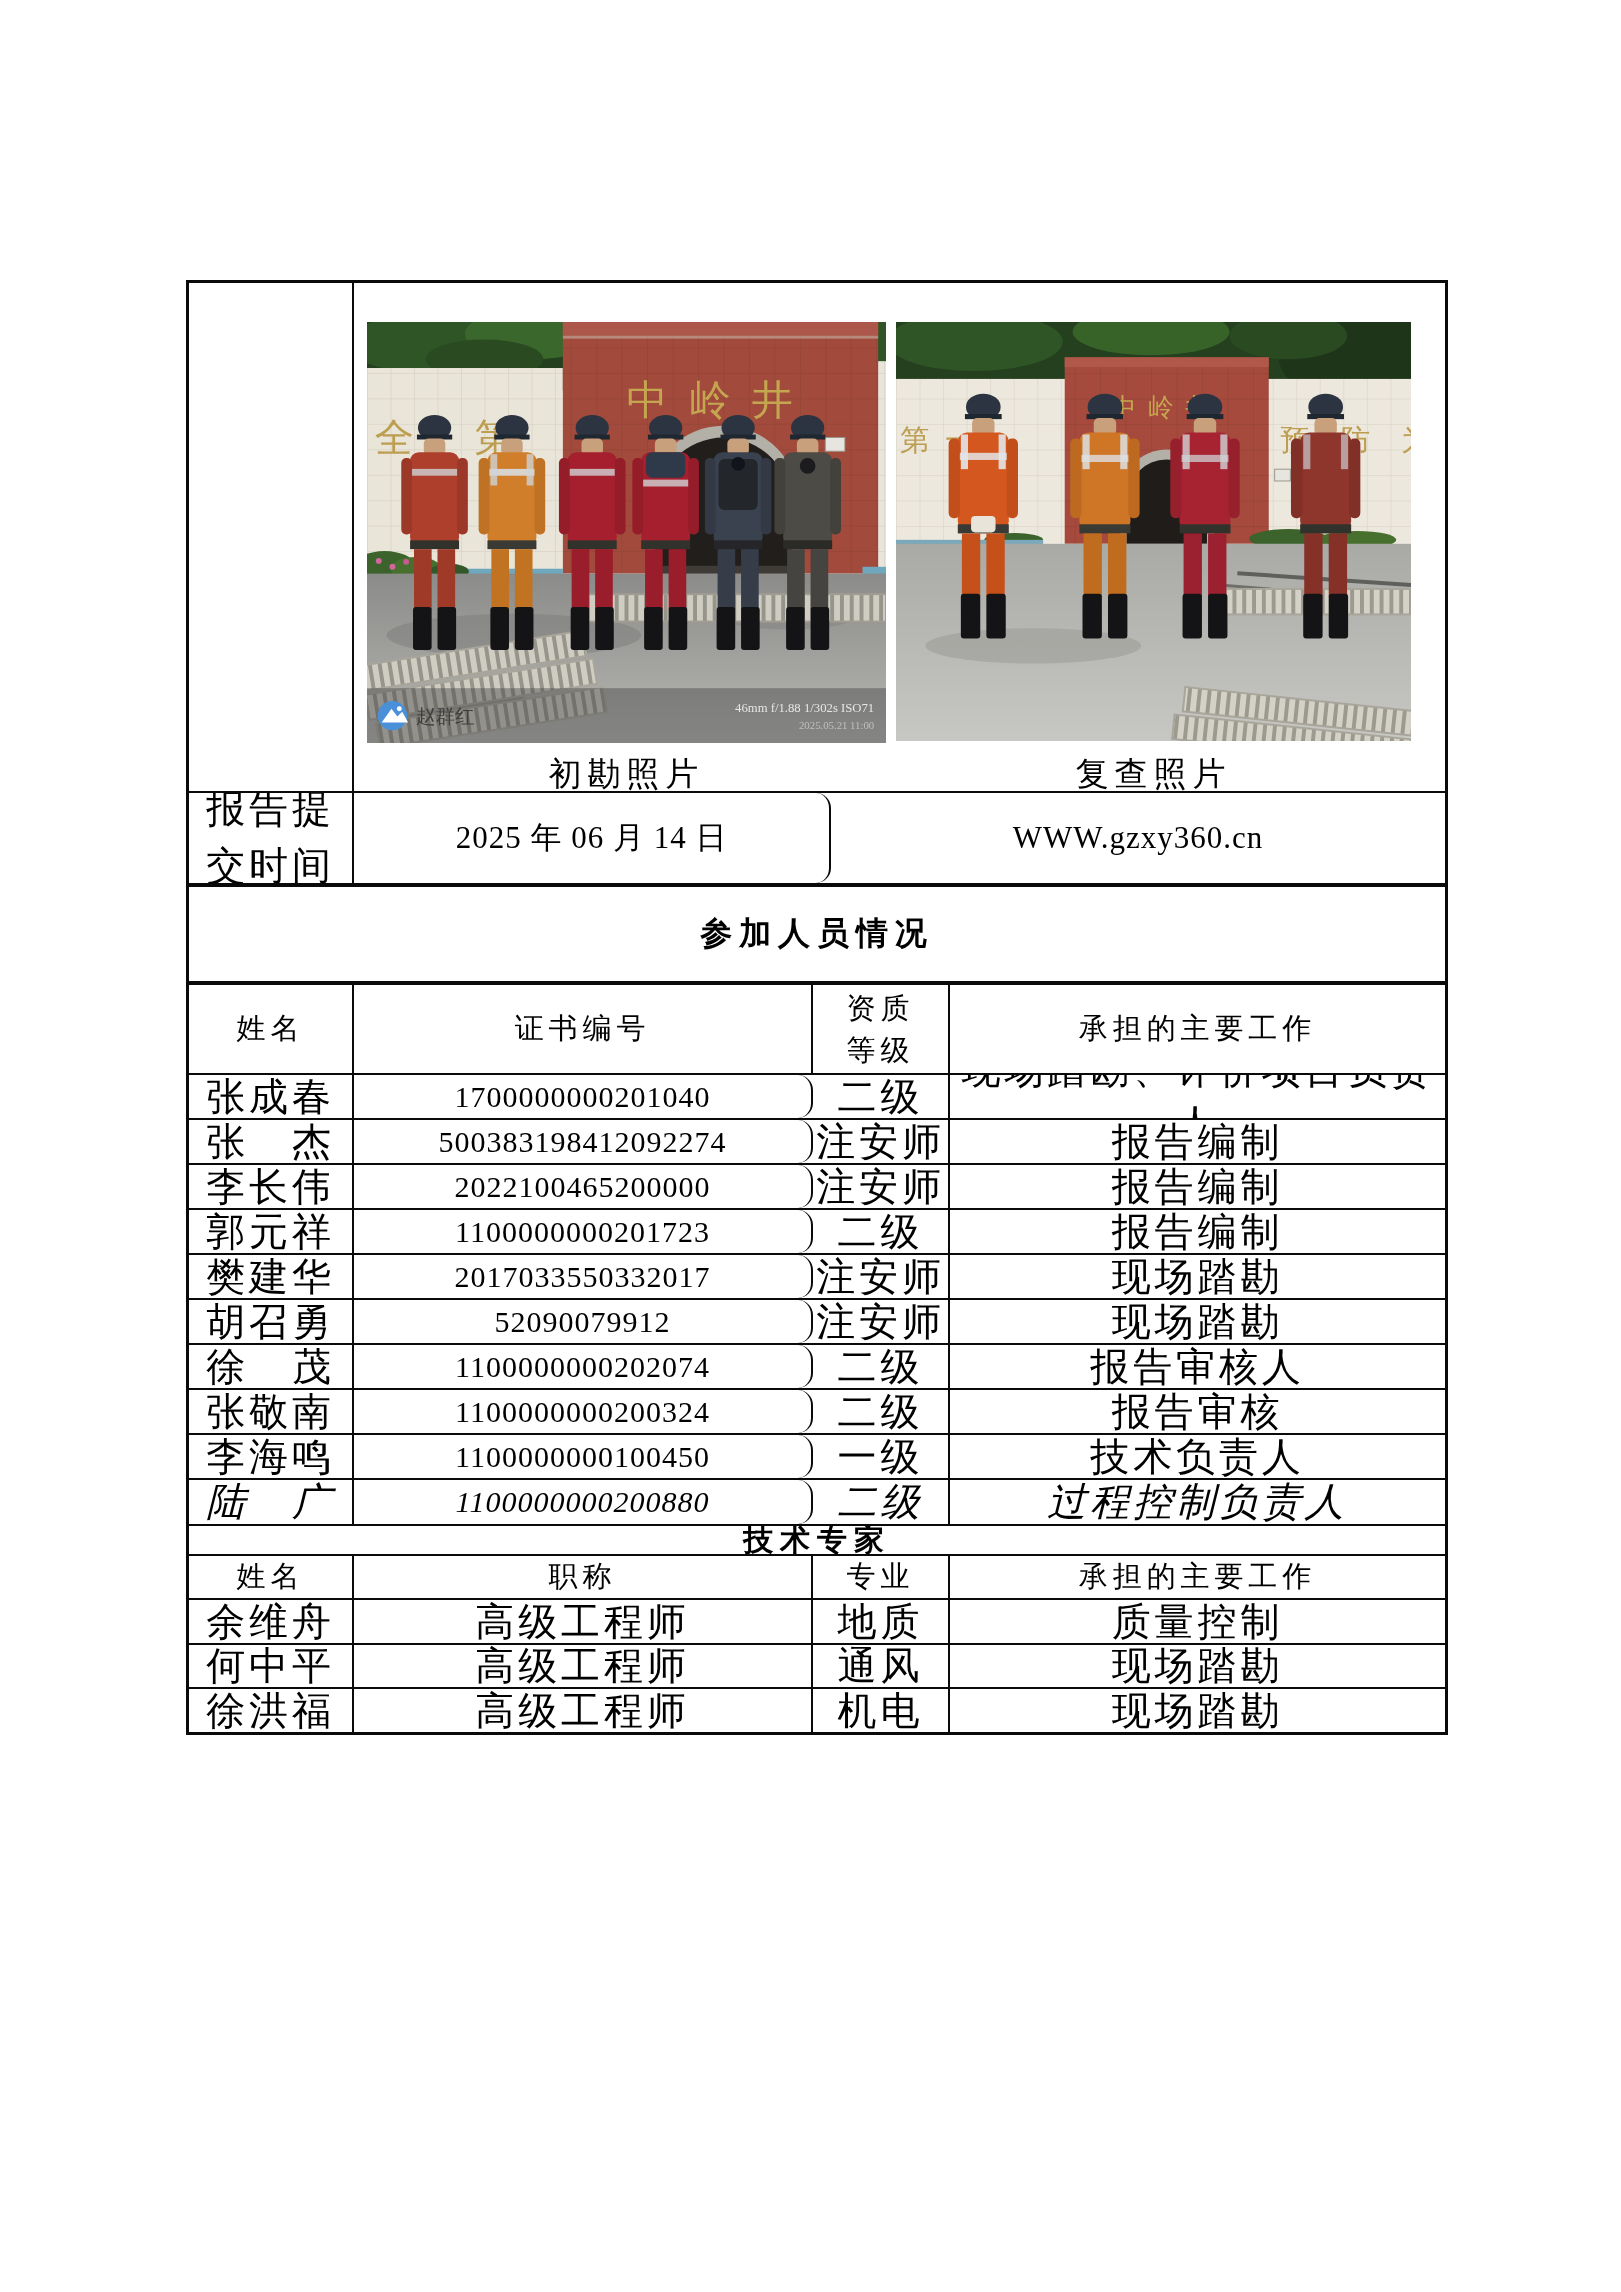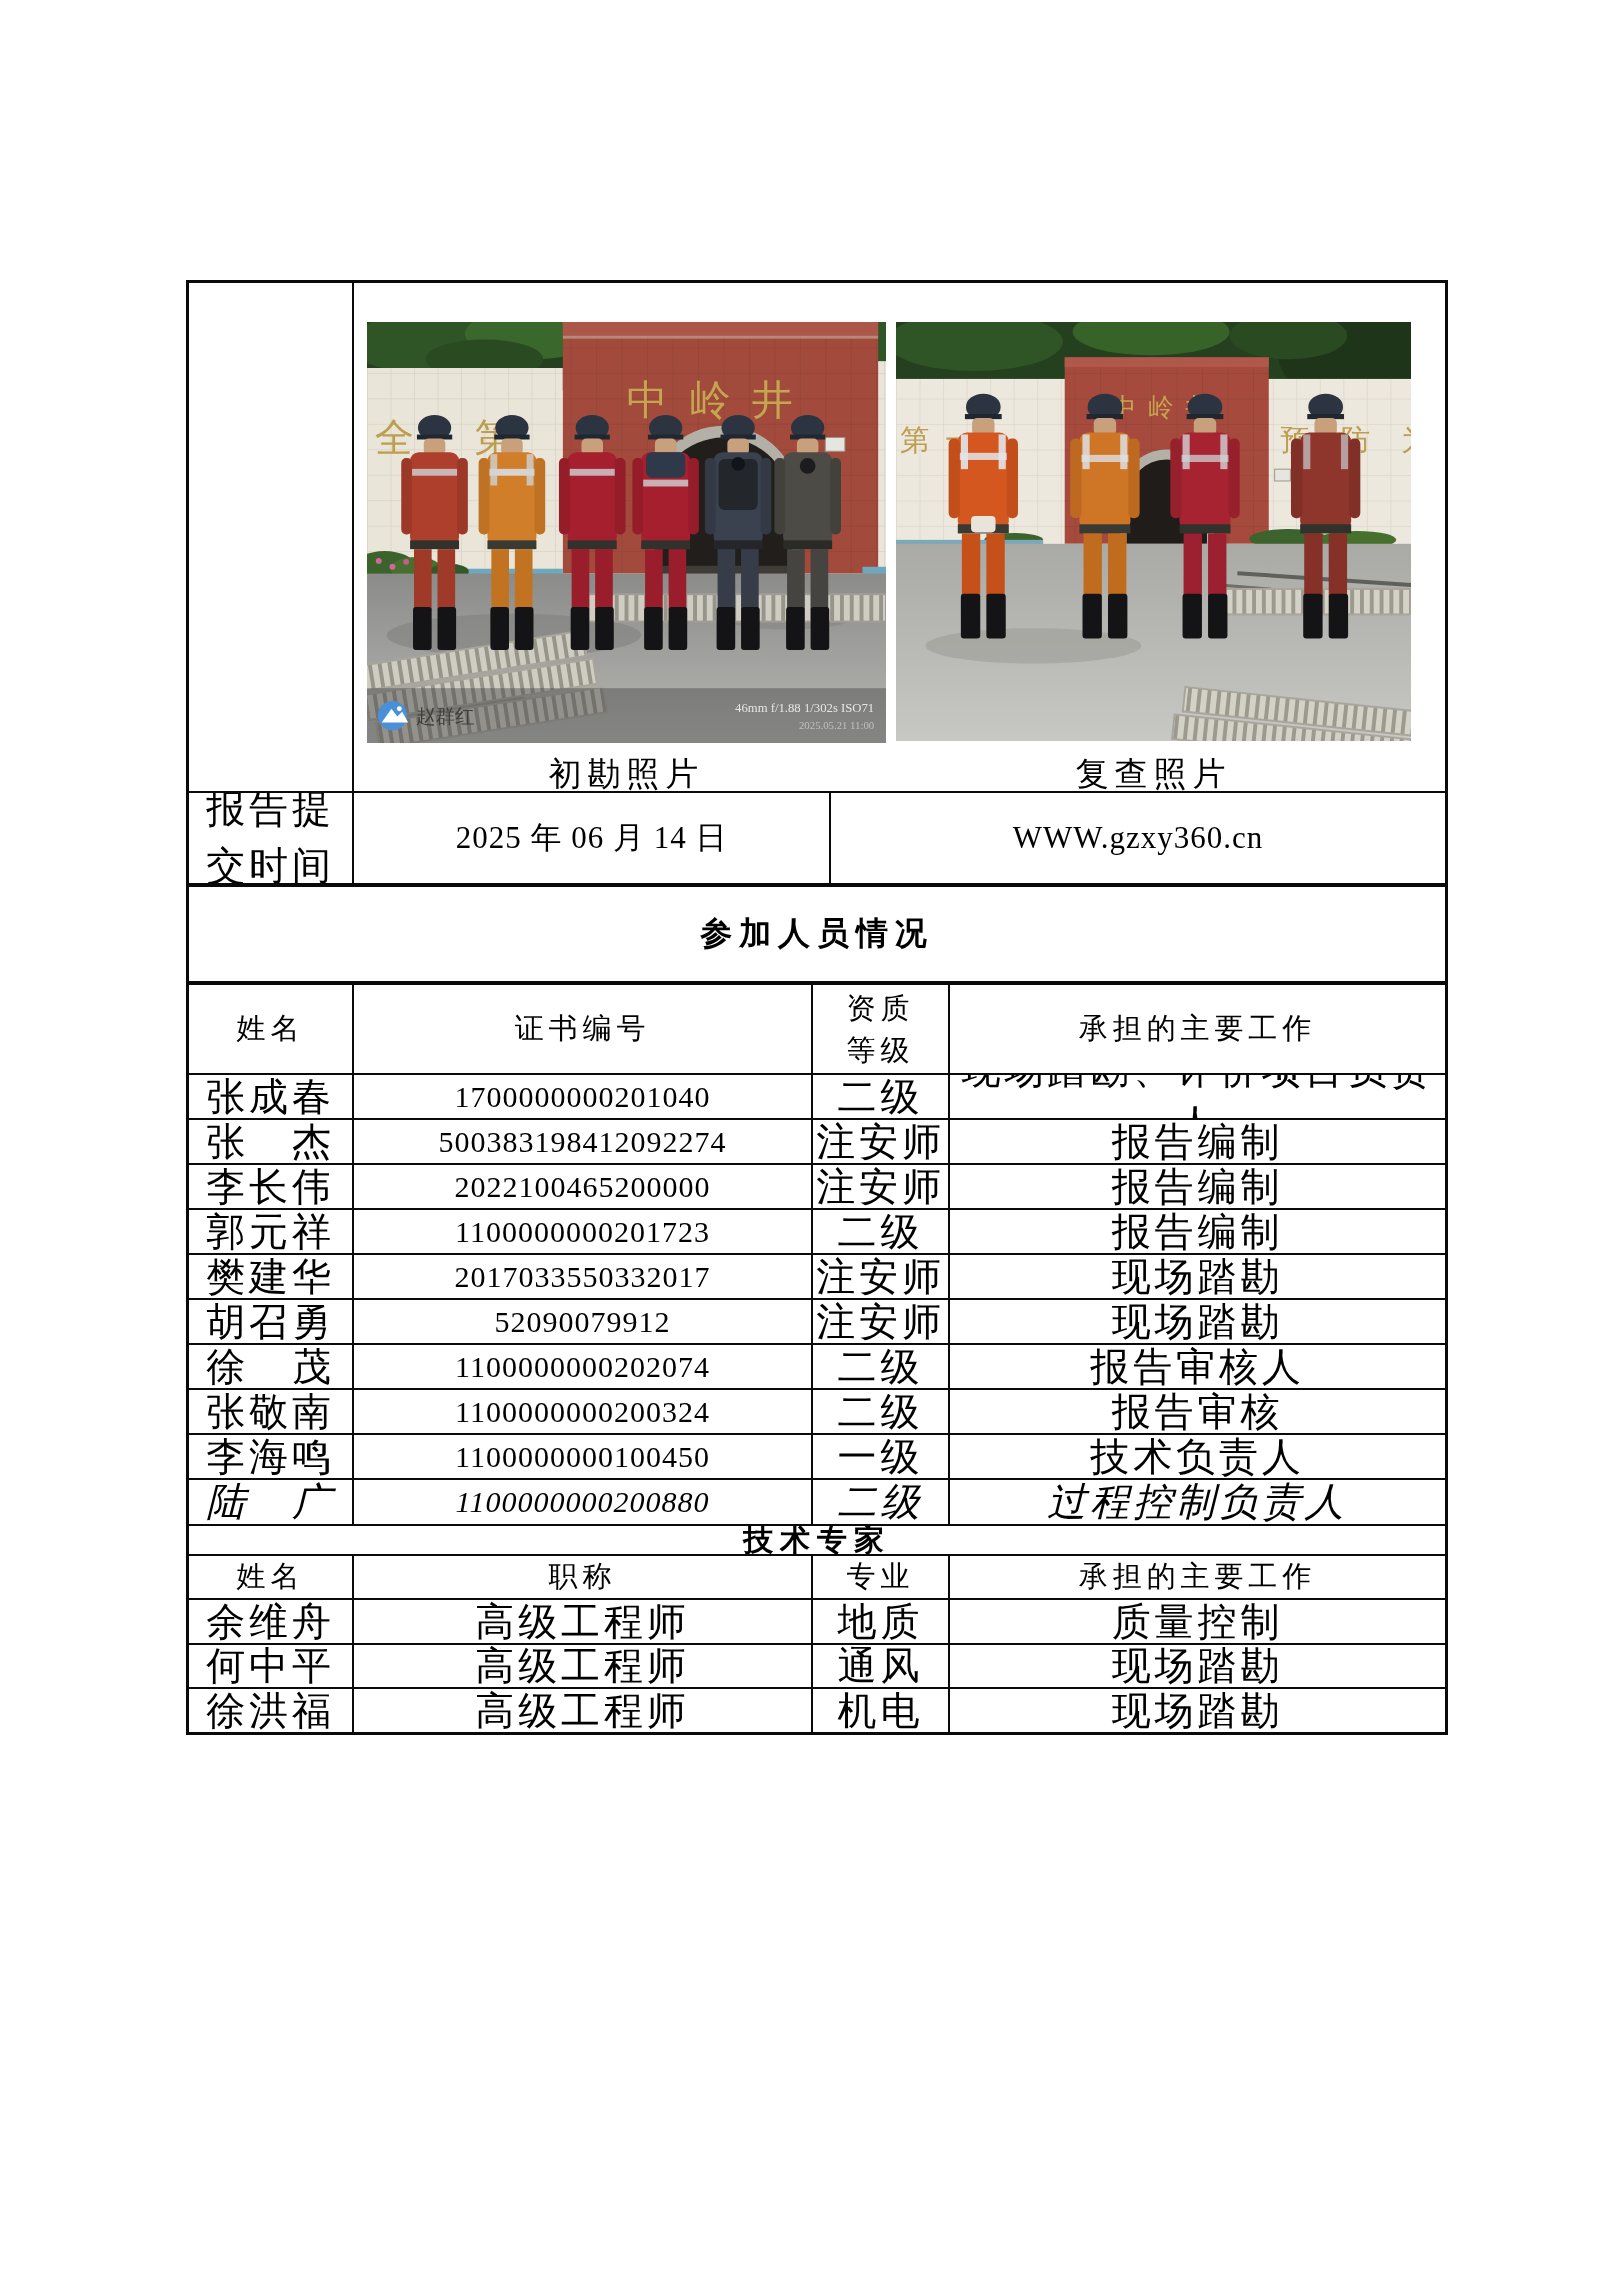--- a/index.html
+++ b/index.html
@@ -9,21 +9,21 @@
   .row{display:flex;box-sizing:border-box;border-bottom:2px solid #0a0a0a;}
   .row.bb3{border-bottom-width:2.9px;}
   .row.bb5{border-bottom-width:4.9px;}
   .row.bb0{border-bottom:none;}
   .c{box-sizing:border-box;border-right:2px solid #0a0a0a;display:flex;align-items:center;justify-content:center;
      text-align:center;overflow:hidden;}
   .c.last{border-right:none;text-align:center;}
   .w1{width:165px;}.w2{width:459px;}.w3{width:137px;}.w4{flex:1;}
   .s2{width:477px;}.s3{width:235px;}
   .zh{font-size:39px;letter-spacing:3.9px;}
-  .num{font-size:30px;letter-spacing:1px;}
+  .num{font-size:30px;letter-spacing:1px;border-radius:15px;}
   .two-line{white-space:pre-line;line-height:1.45;}
   .sec-title{font-size:32px;font-weight:bold;letter-spacing:6.9px;}
   .hdr{font-size:29px;letter-spacing:4.9px;}
   .photo-row{height:510px;position:relative;display:block;}
   .photo-cell-empty{position:absolute;left:0;top:0;width:165px;height:100%;border-right:2px solid #0a0a0a;box-sizing:border-box;}
   .photo-area{position:absolute;left:167px;top:0;right:0;height:100%;}
   .ph{position:absolute;top:39px;}
   .ph1{left:10.8px;width:519px;height:421px;}
   .ph2{left:540px;width:515px;height:419px;}
   .ph svg{display:block;width:100%;height:100%;}

